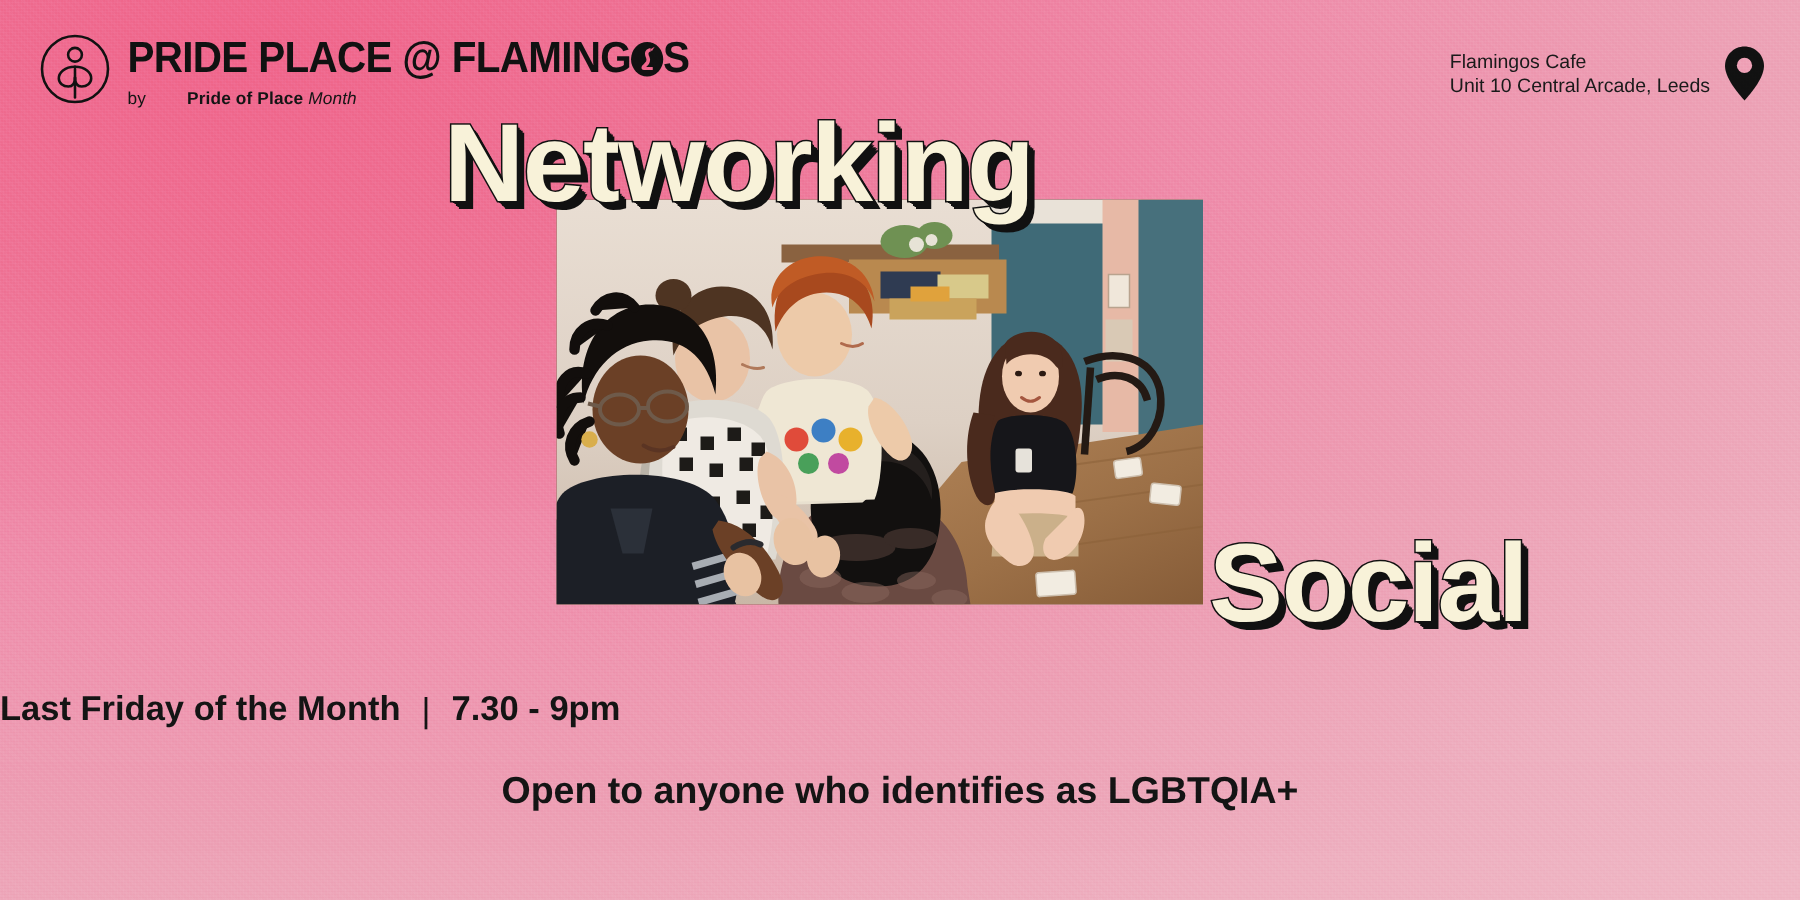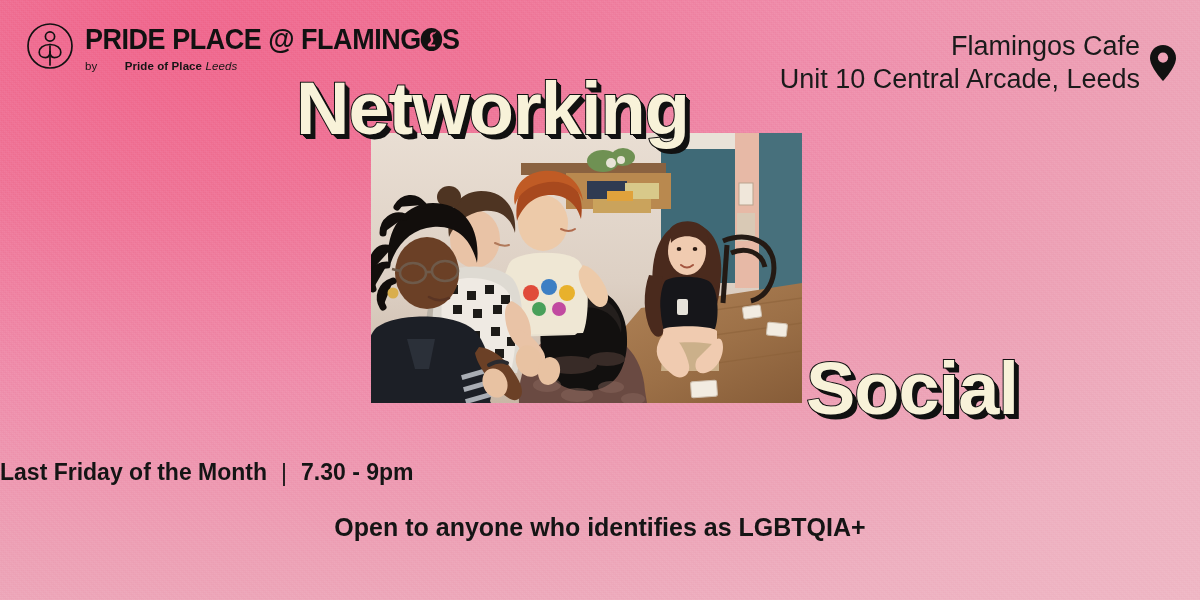--- a/index.html
+++ b/index.html
@@ -53,22 +53,22 @@
     letter-spacing:.1px; white-space:nowrap;
   }
   #brand-sub b { font-weight:bold;padding-left:24px; }
   #brand-sub i { font-style:italic; }
 
   #venue {
     position:absolute; right:22px; top:30px;
     display:flex; align-items:center; gap:8px;
   }
   #venue-lines {
-    text-align:right; color:#1a1a1a;
-    font-size:27px; line-height:1.22; white-space:nowrap;
+    color:#1a1a1a;
+    font-size:13px; line-height:1.22; white-space:nowrap;
   }
   #venue-pin { width:30px; height:38px; flex:0 0 30px; display:block; }
 
   
   .headline {
     position:absolute;
     font-weight:bold;
     color:#f8f2d9;
     line-height:1;
     white-space:nowrap;
@@ -133,21 +133,21 @@
         <svg id="flamingo-o" viewBox="0 0 26 26">
           <circle cx="13" cy="13" r="12" fill="#111"></circle>
           <path d="M15.6 5.4 C13.1 5.4 11.4 7.1 11.4 9.2 C11.4 11.0 12.5 12.0 12.5 13.4
                    C12.5 15.2 10.6 16.0 9.4 17.4 C8.4 18.6 8.6 20.4 10.6 20.4
                    L17.2 20.4 L17.2 18.3 L12.3 18.3 C13.9 17.0 15.2 15.6 15.2 13.3
                    C15.2 11.6 14.0 10.6 14.0 9.2 C14.0 8.3 14.7 7.6 15.7 7.6 L15.6 5.4 Z" fill="#f0678d"></path>
           <path d="M15.5 6.0 L18.6 4.3 L16.5 7.4 Z" fill="#f0678d"></path>
         </svg>
         <span class="wm-part">S</span>
       </div>
-      <div id="brand-sub"><span>by </span><b>Pride of Place</b><i> Leeds</i></div>
+      <div id="brand-sub"><span>by </span><b>Pride of Place</b><i> Month</i></div>
     </div>
   </div>
 
   <div id="venue">
     <div id="venue-lines">
       <div>Flamingos Cafe</div>
       <div>Unit 10 Central Arcade, Leeds</div>
     </div>
     <svg id="venue-pin" viewBox="0 0 30 38">
       <path d="M15 1 C7.8 1 2 6.8 2 14 C2 23.5 15 37 15 37 C15 37 28 23.5 28 14 C28 6.8 22.2 1 15 1 Z" fill="#111"></path>

